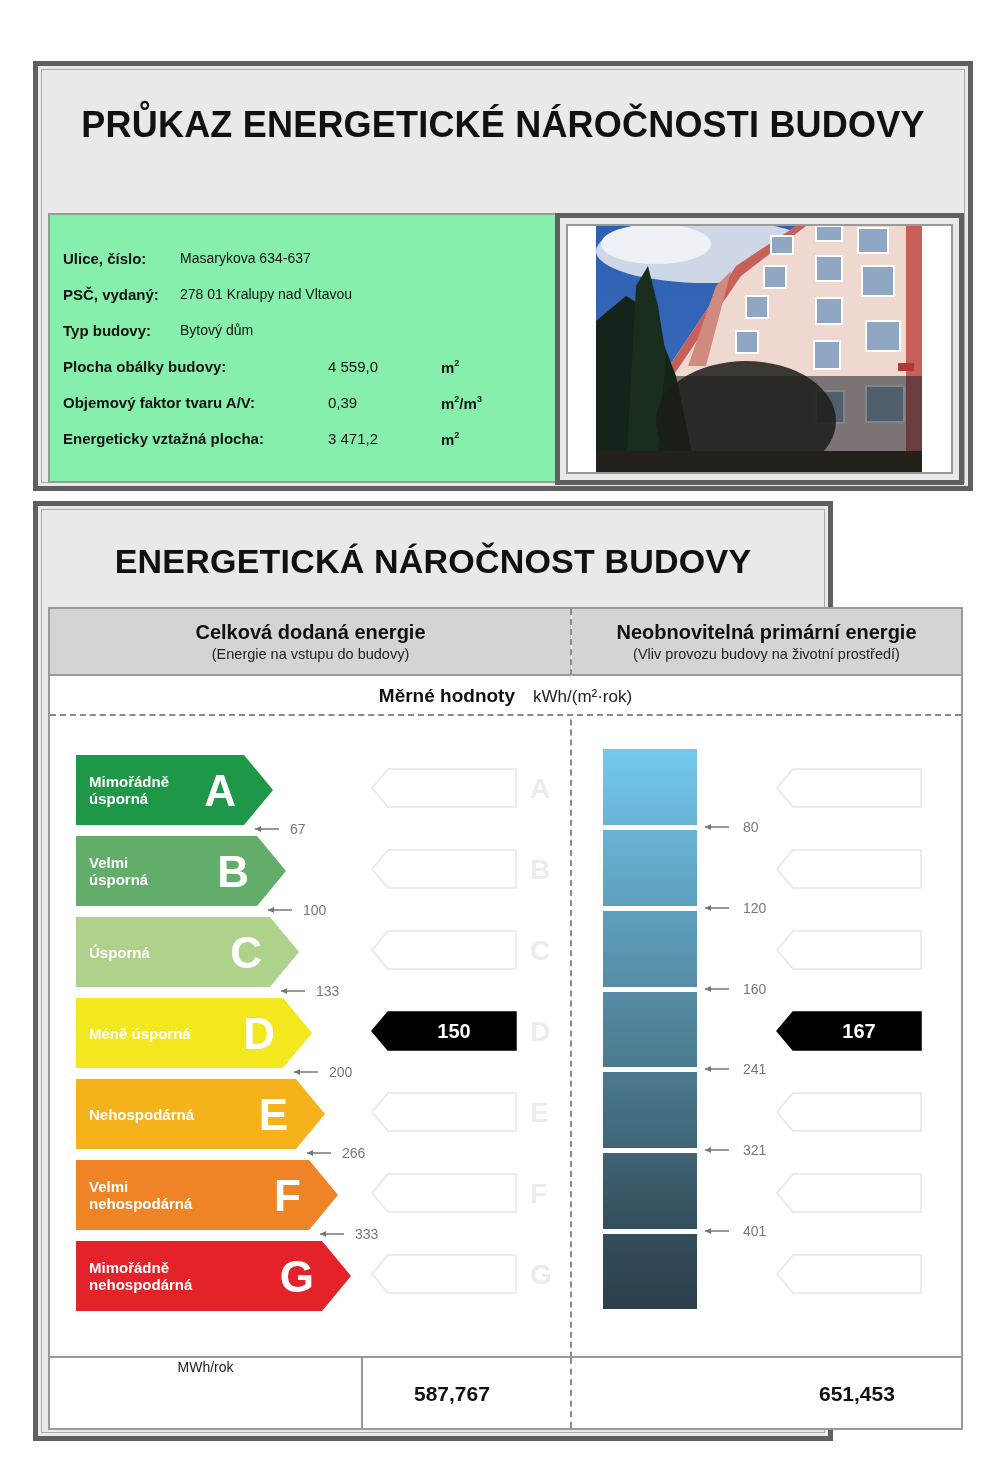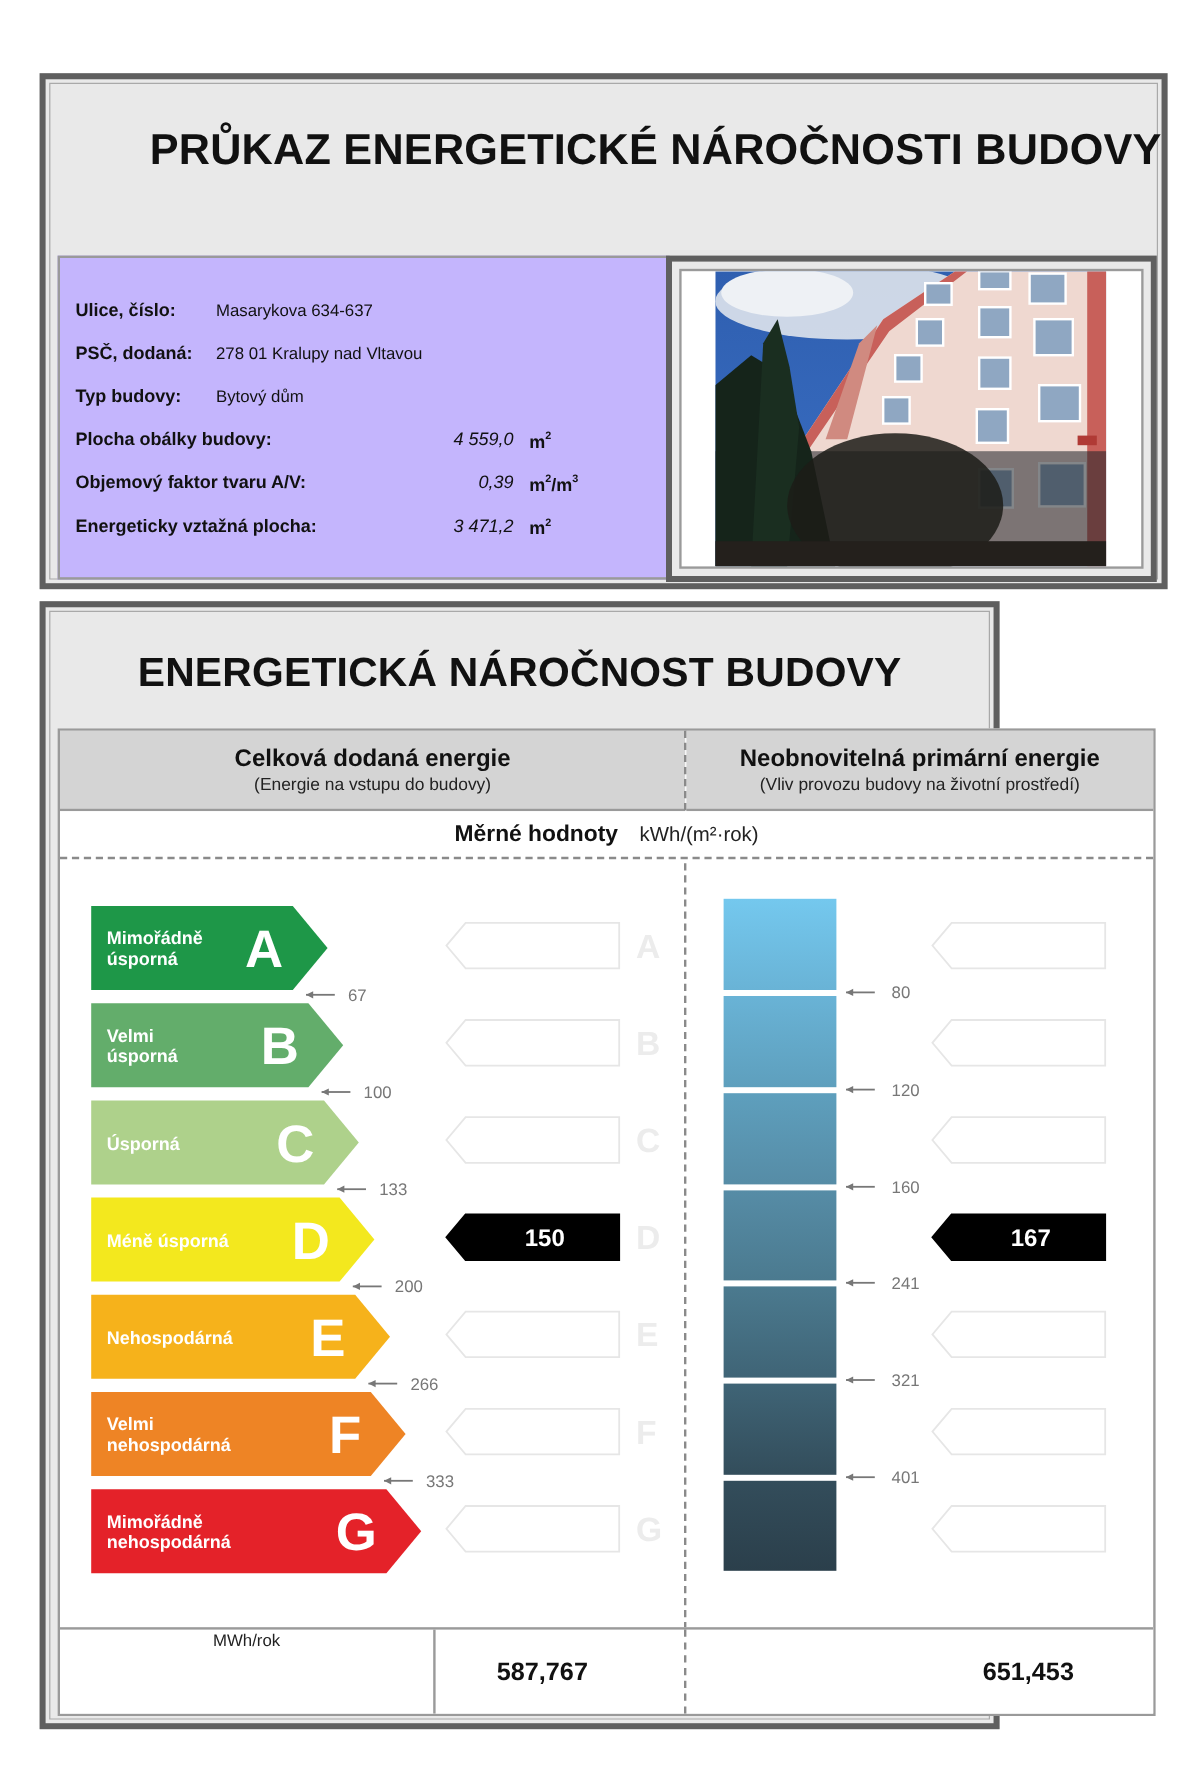--- a/index.html
+++ b/index.html
@@ -12,33 +12,33 @@
     border: 5px solid #5f5f5f; box-sizing: border-box;
     box-shadow: inset 0 0 0 3px #e9e9e9, inset 0 0 0 4px #a9a9a9;
   }
   #card1 { left: 33px; top: 61px; width: 940px; height: 430px; }
   #card2 { left: 33px; top: 501px; width: 800px; height: 940px; }
 
   .main-title {
     position: absolute; left: 0; right: 0; text-align: center;
     font-weight: bold; color: #111; letter-spacing: 0.2px;
   }
-  #title1 { top: 38px; font-size: 36px; text-align: right; }
+  #title1 { top: 38px; font-size: 36px; }
   #subtitle1 {
     position: absolute; left: 0; right: 0; top: 92px; text-align: center;
     font-size: 14.5px; font-weight: bold; color: #8a8a8a;
   }
   #info-box {
     position: absolute; left: 10px; top: 147px; width: 510px; height: 270px;
-    background: #c4b5fd; border: 2px solid #9a9a9a; box-sizing: border-box;
+    background: #86efac; border: 2px solid #9a9a9a; box-sizing: border-box;
   }
   .info-row { position: absolute; left: 13px; height: 20px; font-size: 15px; color: #111; }
   .info-label { position: absolute; left: 0; white-space: nowrap; font-weight: bold; }
   .info-val { position: absolute; left: 117px; white-space: nowrap; font-size: 14px; }
-  .info-num { position: absolute; right: -365px; width: 100px; text-align: right; font-size: 15px; white-space: nowrap; font-style: italic; }
+  .info-num { position: absolute; right: -365px; width: 100px; text-align: left; font-size: 15px; white-space: nowrap; }
   .info-unit { position: absolute; left: 378px; font-weight: bold; white-space: nowrap; }
   .info-unit sup { font-size: 9px; vertical-align: 7px; }
 
   #photo-frame {
     position: absolute; left: 517px; top: 147px; width: 409px; height: 272px;
     background: #e9e9e9; border: 5px solid #5f5f5f; box-sizing: border-box;
   }
   #photo-inner {
     position: absolute; left: 6px; top: 6px; right: 6px; bottom: 6px;
     background: #fff; border: 2px solid #9a9a9a; box-sizing: border-box;
@@ -98,21 +98,21 @@
 
 <div id="card1" class="card">
   <div id="title1" class="main-title">PRŮKAZ ENERGETICKÉ NÁROČNOSTI BUDOVY</div>
 
   <div id="info-box">
     <div class="info-row" style="top:35px">
       <span class="info-label">Ulice, číslo:</span>
       <span class="info-val">Masarykova 634-637</span>
     </div>
     <div class="info-row" style="top:71px">
-      <span class="info-label">PSČ, dodaná:</span>
+      <span class="info-label">PSČ, vydaný:</span>
       <span class="info-val">278 01 Kralupy nad Vltavou</span>
     </div>
     <div class="info-row" style="top:107px">
       <span class="info-label">Typ budovy:</span>
       <span class="info-val">Bytový dům</span>
     </div>
     <div class="info-row" style="top:143px">
       <span class="info-label">Plocha obálky budovy:</span>
       <span class="info-num" style="left:265px;right:auto">4 559,0</span>
       <span class="info-unit"><span>m</span><sup>2</sup><span></span><sup></sup></span>

